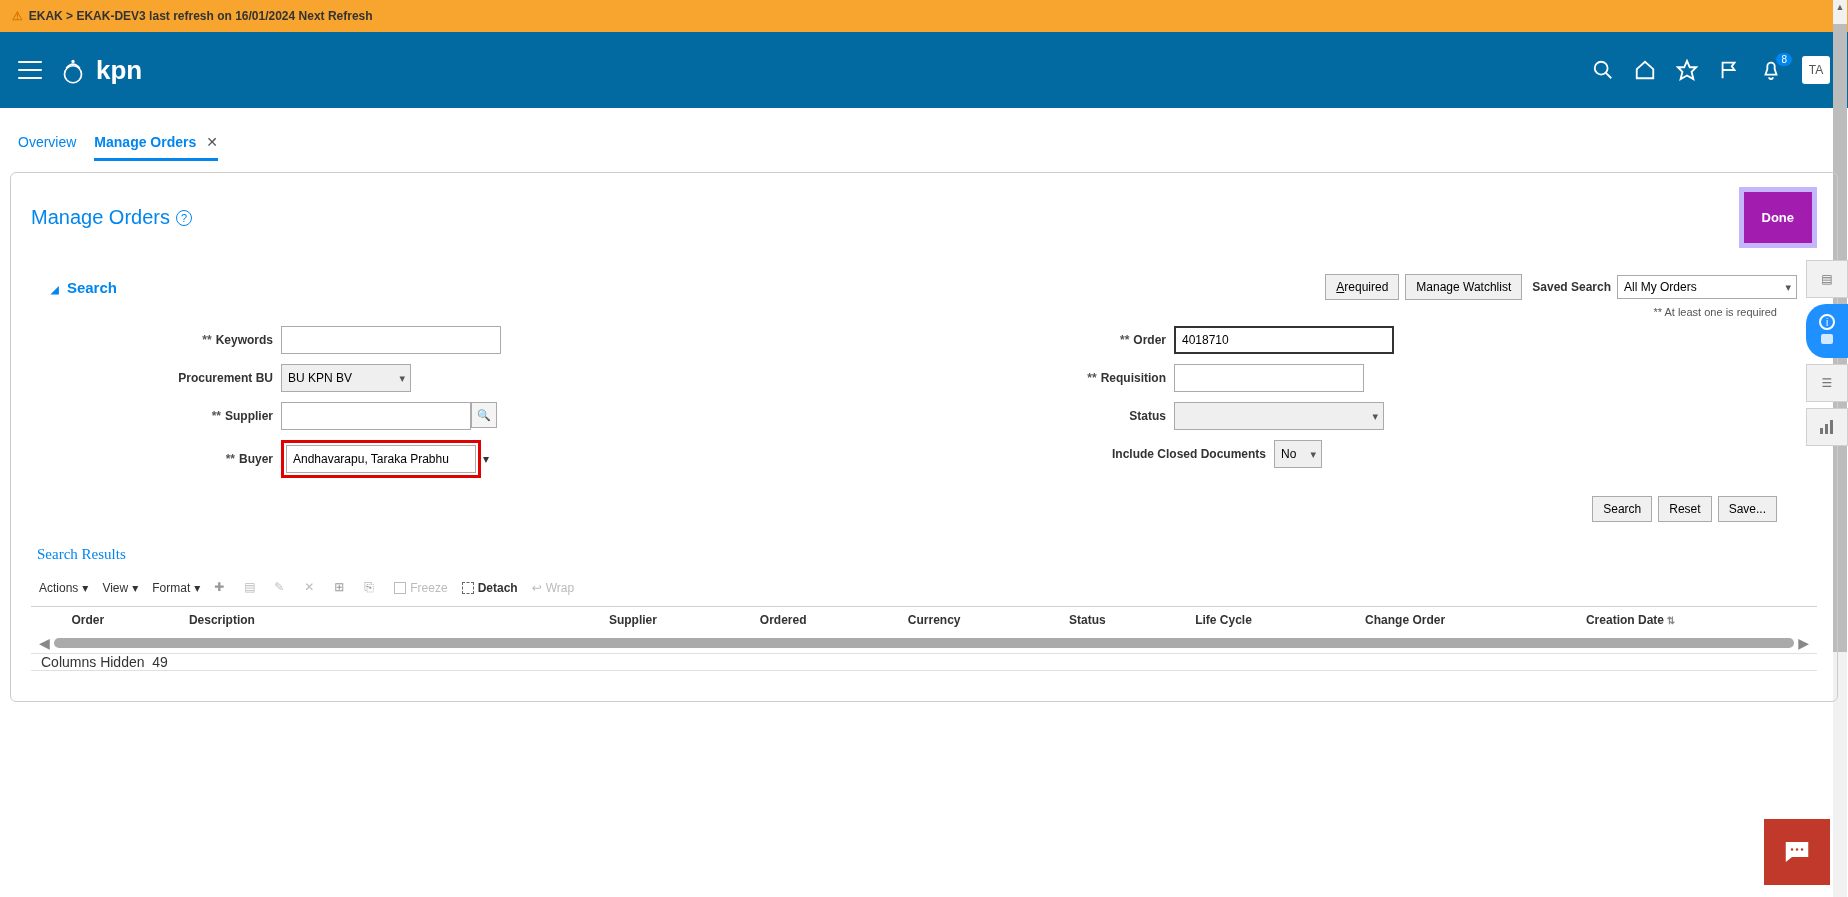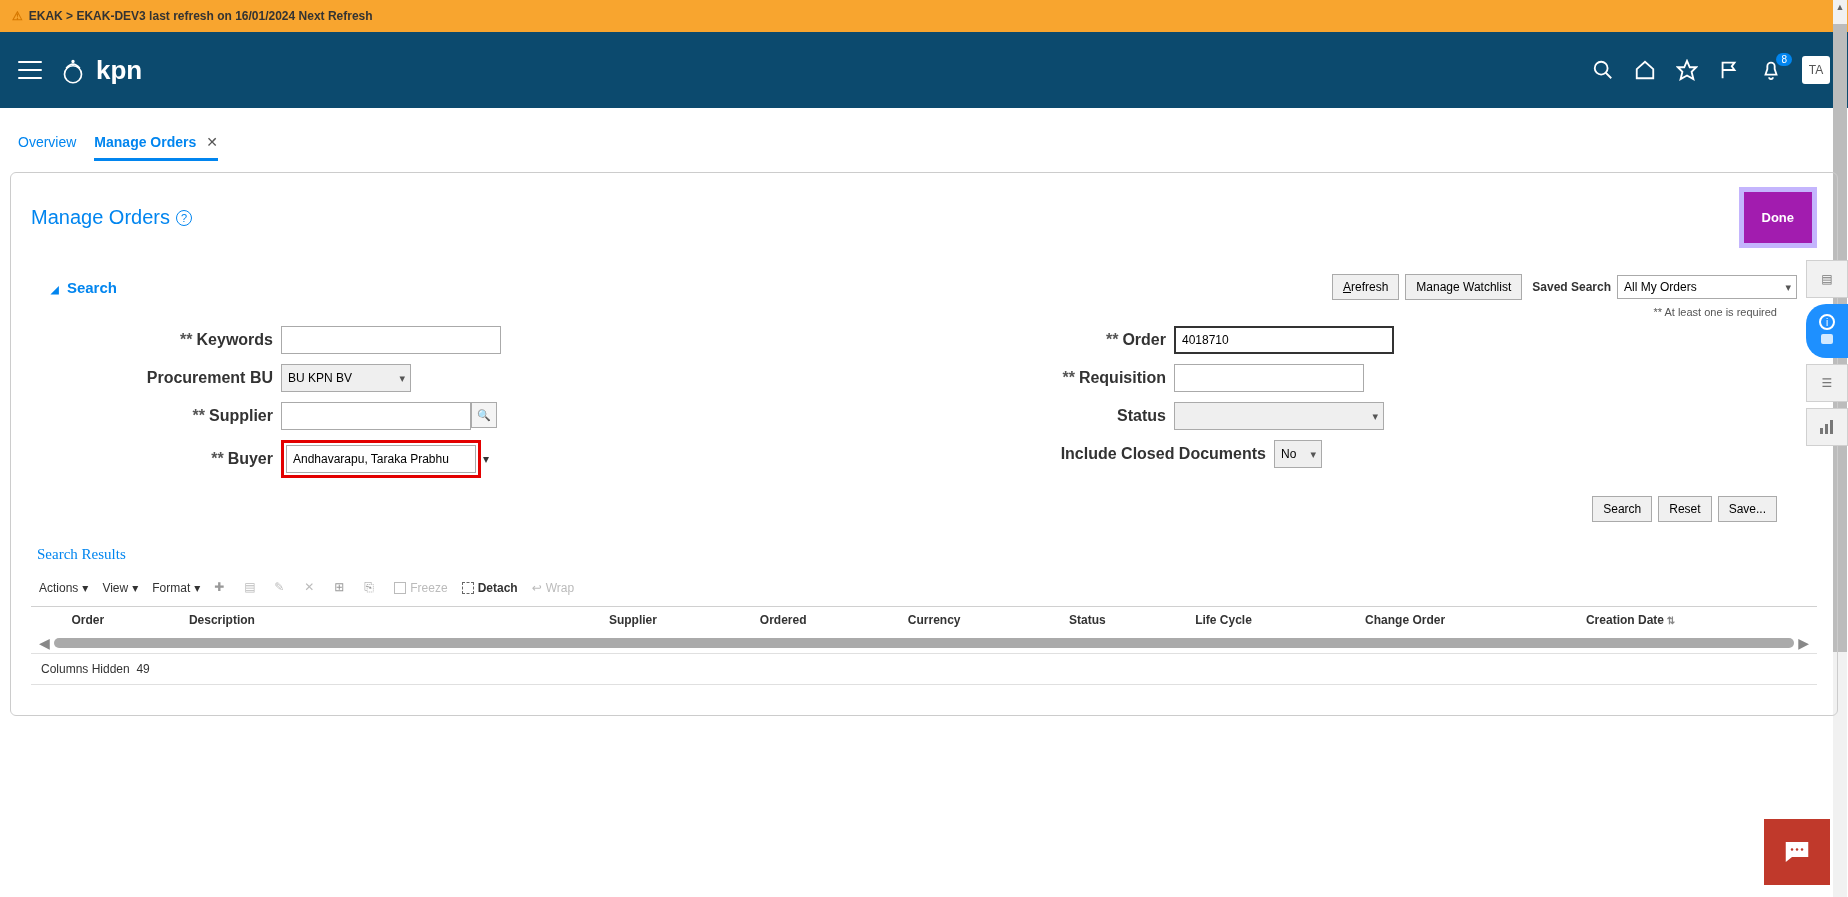--- a/index.html
+++ b/index.html
@@ -1,19 +1,19 @@
 <!DOCTYPE html>
 <html><head>
   <meta charset="utf-8">
   <style>
     * { box-sizing: border-box; margin: 0; padding: 0; font-family: Arial, Helvetica, sans-serif; }
     body { background: #fff; font-size: 12px; color: #333; }
     .top-bar { background: #f8a52f; height: 32px; display: flex; align-items: center; padding-left: 12px; font-size: 12px; color: #333; font-weight: bold; }
     .top-bar .warn-icon { color: #d67800; margin-right: 6px; }
-    .header-bar { background: #0c4a6e; height: 76px; display: flex; align-items: center; padding: 0 18px; }
+    .header-bar { background: #0369a1; height: 76px; display: flex; align-items: center; padding: 0 18px; }
     .header-logo { display: flex; align-items: center; gap: 14px; }
     .hamburger { width: 24px; height: 18px; display: flex; flex-direction: column; justify-content: space-between; cursor: pointer; }
     .hamburger span { display: block; height: 2px; background: #fff; border-radius: 2px; }
     .logo-kpn { color: #fff; font-weight: bold; font-size: 26px; display: flex; align-items: center; gap: 6px; }
     .logo-kpn svg { width: 34px; height: 34px; }
     .header-icons { margin-left: auto; display: flex; gap: 20px; align-items: center; }
     .header-icons .hicon { width: 22px; height: 22px; color: #fff; cursor: pointer; position: relative; }
     .badge { position: absolute; top: -6px; right: -10px; background: #0185ef; color: #fff; font-size: 10px; border-radius: 8px; padding: 1px 5px; }
     .avatar-btn { width: 28px; height: 28px; background: #fff; color: #555; display: flex; align-items: center; justify-content: center; font-size: 12px; border-radius: 3px; cursor: pointer; }
     .tabs-bar { padding: 26px 18px 0; display: flex; gap: 18px; border-bottom: 1px solid transparent; font-size: 14px; }
@@ -37,21 +37,21 @@
     .btn-gray u { text-decoration: underline; }
     .btn-gray .noul { text-decoration: none; }
     .saved-label { font-size: 12px; color: #333; font-weight: bold; margin-left: 4px; }
     .saved-select { border: 1px solid #aaa; padding: 4px 24px 4px 6px; font-size: 12px; width: 180px; background: #fff; appearance: none; position: relative; }
     .select-wrap { position: relative; display: inline-block; }
     .select-wrap::after { content: "▾"; position: absolute; right: 6px; top: 50%; transform: translateY(-50%); pointer-events: none; font-size: 11px; color: #555; }
     .req-note { text-align: right; font-size: 11px; color: #555; margin: 4px 20px 8px 0; }
     .form-grid { display: flex; gap: 60px; padding: 0 10px; }
     .form-col { flex: 1; }
     .form-row { display: flex; align-items: center; margin-bottom: 10px; }
-    .form-row label { width: 220px; text-align: right; font-size: 16px; font-weight: bold; color: #333; padding-right: 8px; }
+    .form-row label { width: 220px; text-align: right; font-size: 12px; font-weight: bold; color: #333; padding-right: 8px; }
     .ast { color: #555; margin-right: 4px; font-weight: bold; }
     .form-row input[type="text"], .form-row select { border: 1px solid #aaa; padding: 4px 6px; font-size: 12px; height: 28px; }
     .in-220 { width: 220px; }
     .in-130 { width: 130px; }
     .in-190 { width: 190px; }
     .input-lov { display: flex; }
     .input-lov input { border-right: none; }
     .input-lov .lov-btn { border: 1px solid #aaa; border-left: 1px solid #aaa; width: 26px; height: 26px; background: #f4f4f4; display: flex; align-items: center; justify-content: center; cursor: pointer; font-size: 11px; }
     .order-input { border: 2px solid #333 !important; width: 220px !important; }
     .buyer-box { border: 3px solid #e30000; padding: 2px; }
@@ -60,21 +60,21 @@
     .toolbar { display: flex; align-items: center; gap: 14px; padding: 6px 8px; font-size: 12px; border-top: 1px solid transparent; }
     .toolbar .tb-btn { cursor: pointer; color: #333; display: flex; align-items: center; gap: 4px; }
     .toolbar .tb-icon { width: 16px; height: 16px; color: #999; cursor: pointer; }
     .toolbar .disabled { color: #bbb; }
     .results-table { width: 100%; border-collapse: collapse; margin-top: 4px; }
     .results-table th { text-align: left; font-size: 12px; padding: 6px 10px; border-top: 1px solid #d0d0d0; border-right: 1px solid transparent; font-weight: bold; }
     .results-table th.sortable::after { content: " ⇅"; color: #888; font-size: 10px; }
     .scroll-row { display: flex; align-items: center; gap: 4px; padding: 2px 8px; }
     .scroll-row .arrow { color: #888; cursor: pointer; font-size: 14px; }
     .scroll-row .bar { flex: 1; height: 10px; background: #aaa; border-radius: 5px; }
-    .hidden-cols { font-size: 12px; padding: 8px 10px; border-top: 1px solid #e0e0e0; border-bottom: 1px solid #e0e0e0; }
+    .hidden-cols { font-size: 14px; padding: 0 10px; border-top: 1px solid #e0e0e0; border-bottom: 1px solid #e0e0e0; }
     .right-rail { position: fixed; right: 0; top: 260px; display: flex; flex-direction: column; gap: 6px; }
     .rail-icon { width: 42px; height: 38px; background: #f1f1f1; border: 1px solid #d0d0d0; display: flex; align-items: center; justify-content: center; color: #777; cursor: pointer; }
     .rail-icon.blue { background: #1e90ff; border: none; color: #fff; border-radius: 20px 0 0 20px; height: 54px; }
     .chat-fab { position: fixed; bottom: 12px; right: 18px; width: 66px; height: 66px; background: #c0392b; display: flex; align-items: center; justify-content: center; color: #fff; cursor: pointer; }
     .scrollbar-fake { position: fixed; right: 1px; top: 0; bottom: 0; width: 14px; background: #f1f1f1; }
     .scrollbar-fake .thumb { background: #bcbcbc; width: 100%; }
     .scrollbar-fake .arrow { height: 14px; display: flex; align-items: center; justify-content: center; font-size: 9px; color: #666; background: #f1f1f1; }
   </style>
 </head>
 <body>
@@ -155,21 +155,21 @@
   </div>
 
 
   <div class="search-section">
     <div class="search-header">
       <div class="search-title">
         <span class="tri">◢</span>
         <span>Search</span>
       </div>
       <div class="search-controls">
-        <button class="btn-gray"><u>A</u><span class="noul">refresh</span></button>
+        <button class="btn-gray"><u>A</u><span class="noul">required</span></button>
         <button class="btn-gray">Manage Watchlist</button>
         <span class="saved-label">Saved Search</span>
         <span class="select-wrap">
           <select class="saved-select">
             <option>All My Orders</option>
           </select>
         </span>
       </div>
     </div>
     <div class="req-note">** At least one is required</div>

